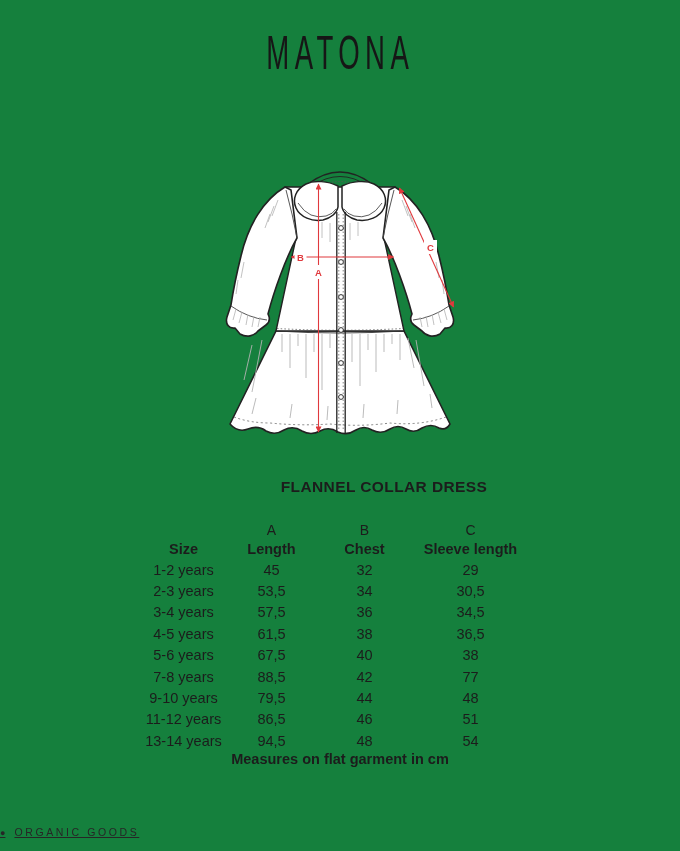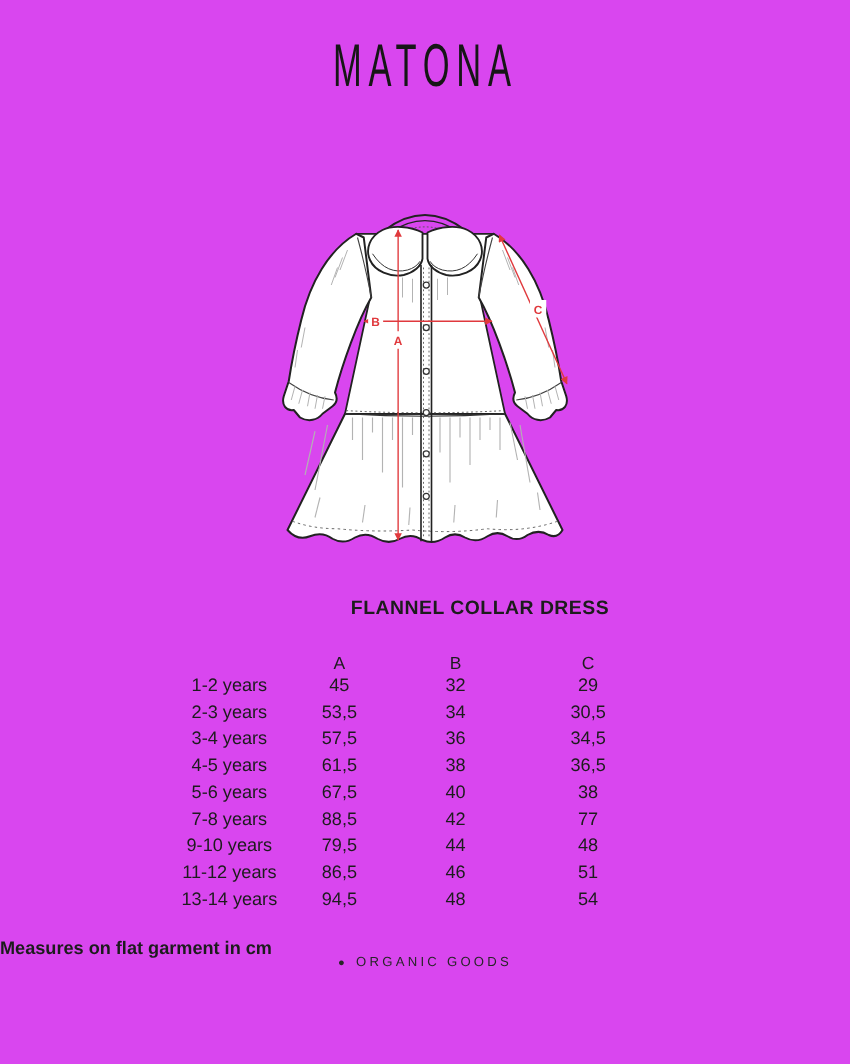--- a/index.html
+++ b/index.html
@@ -1,33 +1,33 @@
 <!DOCTYPE html>
 <html><head>
 <meta charset="utf-8">
 <style>
   html,body{margin:0;padding:0;background:#ffffff;}
-  .page{position:relative;width:680px;height:851px;background:#d946ef;overflow:hidden;
+  .page{position:relative;width:680px;height:851px;background:#15803d;overflow:hidden;
         font-family:"Liberation Sans",sans-serif;color:#1c1c1c;}
   .logo{position:absolute;top:24px;left:0;width:100%;text-align:center;}
   .logo-inner{display:inline-block;font-size:46px;font-weight:400;letter-spacing:9px;
               transform:scale(0.60,1.05);transform-origin:center top;white-space:nowrap;color:#161616;}
   .figure{position:absolute;left:205px;top:150px;width:270px;height:300px;}
   .title{position:absolute;top:478px;left:0;width:100%;text-align:center;
          font-size:15.5px;font-weight:bold;letter-spacing:0.4px;padding-left:44px;}
   .table{position:absolute;top:521px;left:139px;width:388px;font-size:14.5px;}
   .trow{display:grid;grid-template-columns:89px 87px 99px 113px;height:21.4px;align-items:center;}
   .trow>div{text-align:center;}
   .letters{height:17px;font-size:14px;font-weight:400;}
   .names{height:21px;font-weight:bold;}
   .size-cell{font-weight:normal;}
-  .footnote{position:absolute;top:751px;left:0;width:100%;
+  .footnote{position:absolute;top:751px;left:0;width:100%;text-align:center;
             font-weight:bold;font-size:14.5px;}
-  .tagline{position:absolute;top:764px;left:0;width:100%;text-align:center;
-           font-size:10.5px;letter-spacing:2.6px;color:#262626;font-weight:400;}
+  .tagline{position:absolute;top:826px;left:0;width:100%;text-align:left;
+           font-size:10.5px;letter-spacing:2.6px;color:#262626;font-weight:400;text-decoration:underline;}
   .tagline .dot{font-size:9px;letter-spacing:0;margin-right:9px;}
 </style>
 </head>
 <body>
 
 <div class="page">
 
   <div class="logo">
     <span class="logo-inner">MATONA</span>
   </div>
@@ -180,20 +180,26 @@
 
   <div class="title">FLANNEL COLLAR DRESS</div>
 
   <div class="table">
     <div class="trow letters">
       <div></div>
       <div>A</div>
       <div>B</div>
       <div>C</div>
     </div>
+    <div class="trow names">
+      <div>Size</div>
+      <div>Length</div>
+      <div>Chest</div>
+      <div>Sleeve length</div>
+    </div>
     <div>
 
         <div class="trow">
           <div class="size-cell">1-2 years</div>
           <div>45</div>
           <div>32</div>
           <div>29</div>
         </div>
 
         <div class="trow">

